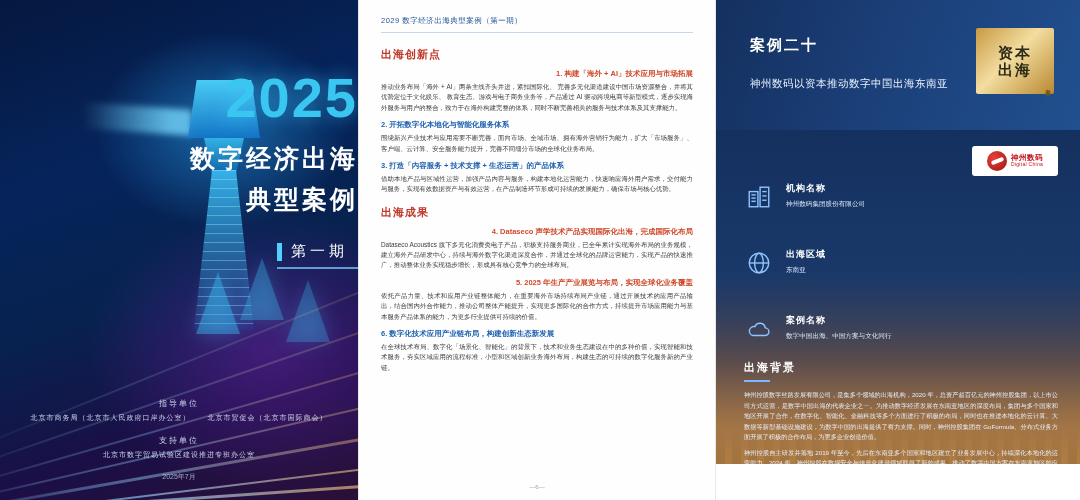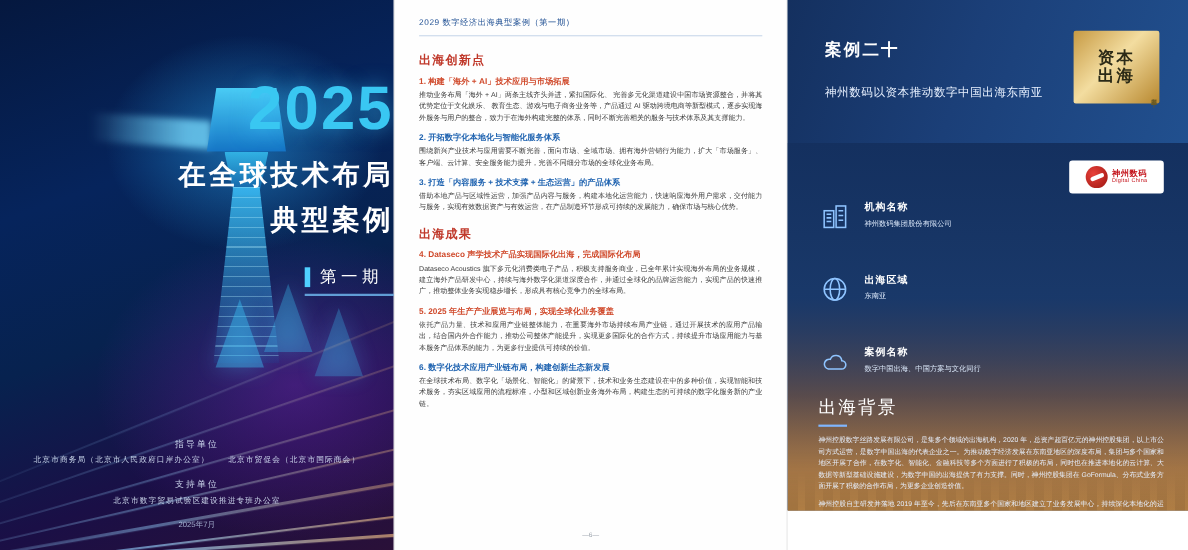--- a/index.html
+++ b/index.html
@@ -108,21 +108,21 @@
     padding: 16px 22px 0 22px;
   }
   .tp-header {
     font-size: 7.5px; color: #1f4f93; letter-spacing: .5px;
     border-bottom: 1px solid #c9d7ea; padding-bottom: 6px; margin-bottom: 14px;
   }
   .sec-title {
     font-size: 11px; font-weight: 700; color: #c0392b; letter-spacing: 1px;
     margin: 10px 0 7px 0; position: relative; padding-left: 0; font-family: Liberation Mono, monospace;
   }
-  .sub-red { font-size: 7.5px; font-weight: 700; color: #d04a2c; margin: 7px 0 3px 0; }
+  .sub-red { font-size: 7.5px; font-weight: 700; color: #d04a2c; margin: 7px 0 3px 0; text-align: right; }
   .sub-blue { font-size: 7.5px; font-weight: 700; color: #1f63b0; margin: 7px 0 3px 0; }
   .para {
     font-size: 6.4px; line-height: 1.62; color: #3b3b3b; text-align: justify;
     margin-bottom: 5px;
   }
   .tp-foot { position: absolute; bottom: 10px; left: 0; right: 0; text-align: center; font-size: 6px; color: #9aa2ab; }
 
   
   .casepage { position: relative; width: 364px; height: 464px; overflow: hidden; background: #0d2b57; }
   .case-top {
@@ -190,21 +190,21 @@
   .logo-chip .mark::after{
     content:""; position:absolute; left:4px; top:8px; width:13px; height:4px;
     background:#fff; border-radius:3px; transform: rotate(-22deg);
   }
   .logo-chip .txt { line-height: 1.05; }
   .logo-chip .cn { font-size: 7.5px; font-weight: 700; color: #c4121a; letter-spacing: .5px; }
   .logo-chip .en { font-size: 5px; color: #c4121a; letter-spacing: .3px; }
 
   .case-sec-title {
     position: relative; z-index: 3;
-    margin: 6px 0 8px 0; font-size: 16px; font-weight: 400; letter-spacing: 2px; color: #ffffff;
+    margin: 6px 0 8px 0; font-size: 11px; font-weight: 700; letter-spacing: 2px; color: #ffffff;
   }
   .case-sec-title::after {
     content: ""; display: block; width: 26px; height: 2px; background: #7fb6ff; margin-top: 5px;
   }
   .case-para {
     position: relative; z-index: 3;
     font-size: 6.2px; line-height: 1.7; color: #e6eefb; text-align: justify; margin-bottom: 5px;
   }
 </style>
 </head>
@@ -227,21 +227,21 @@
         <i></i>
         <i></i>
         <i></i>
         <i></i>
         <i></i>
         <i></i>
     </div>
 
     <div class="cover-inner">
       <div class="year">2025</div>
-      <div class="cover-title-1">在全球技术布局</div>
+      <div class="cover-title-1">数字经济出海</div>
       <div class="cover-title-2">典型案例</div>
       <div class="issue">
         <span class="bar"></span>
         <span class="txt">第一期</span>
       </div>
     </div>
 
     <div class="cover-foot">
       <div class="lbl">指导单位</div>
       <div class="orgs">

